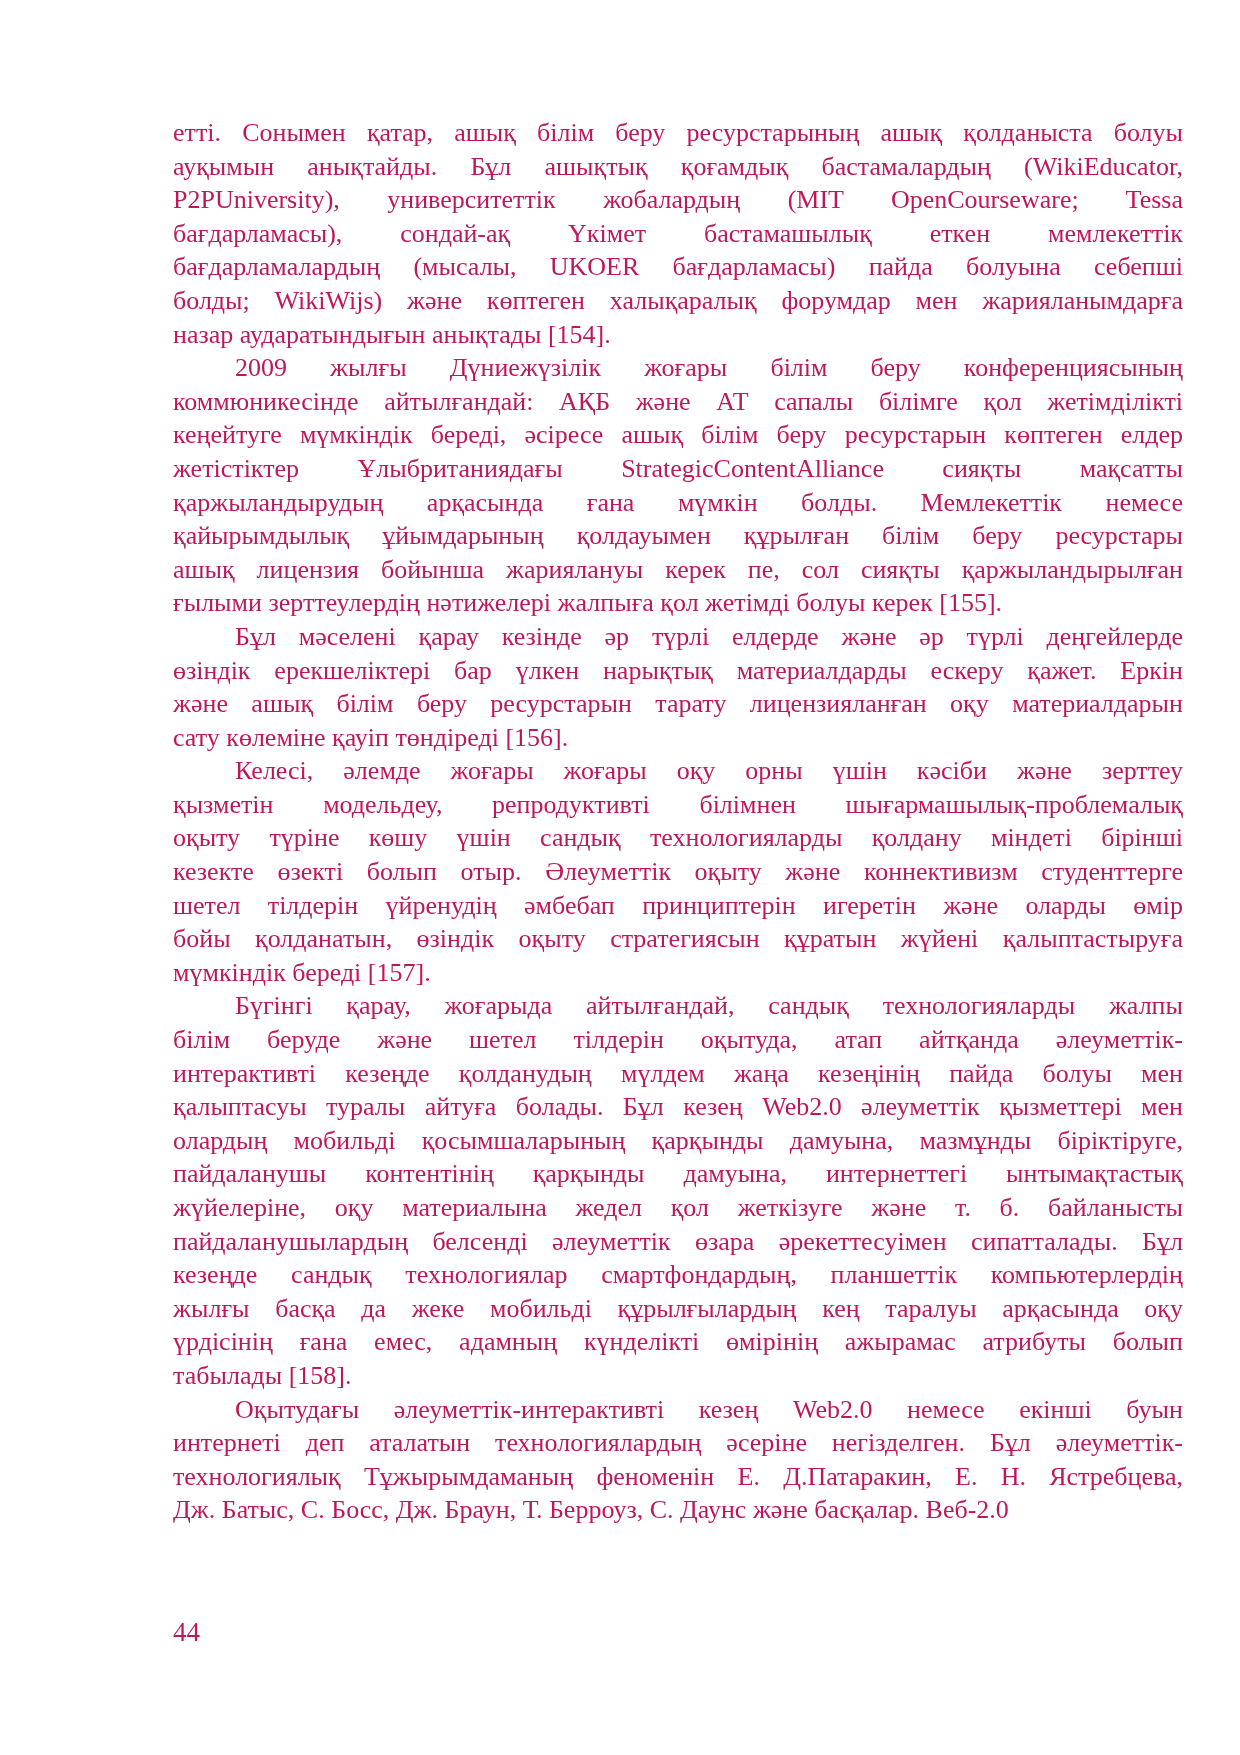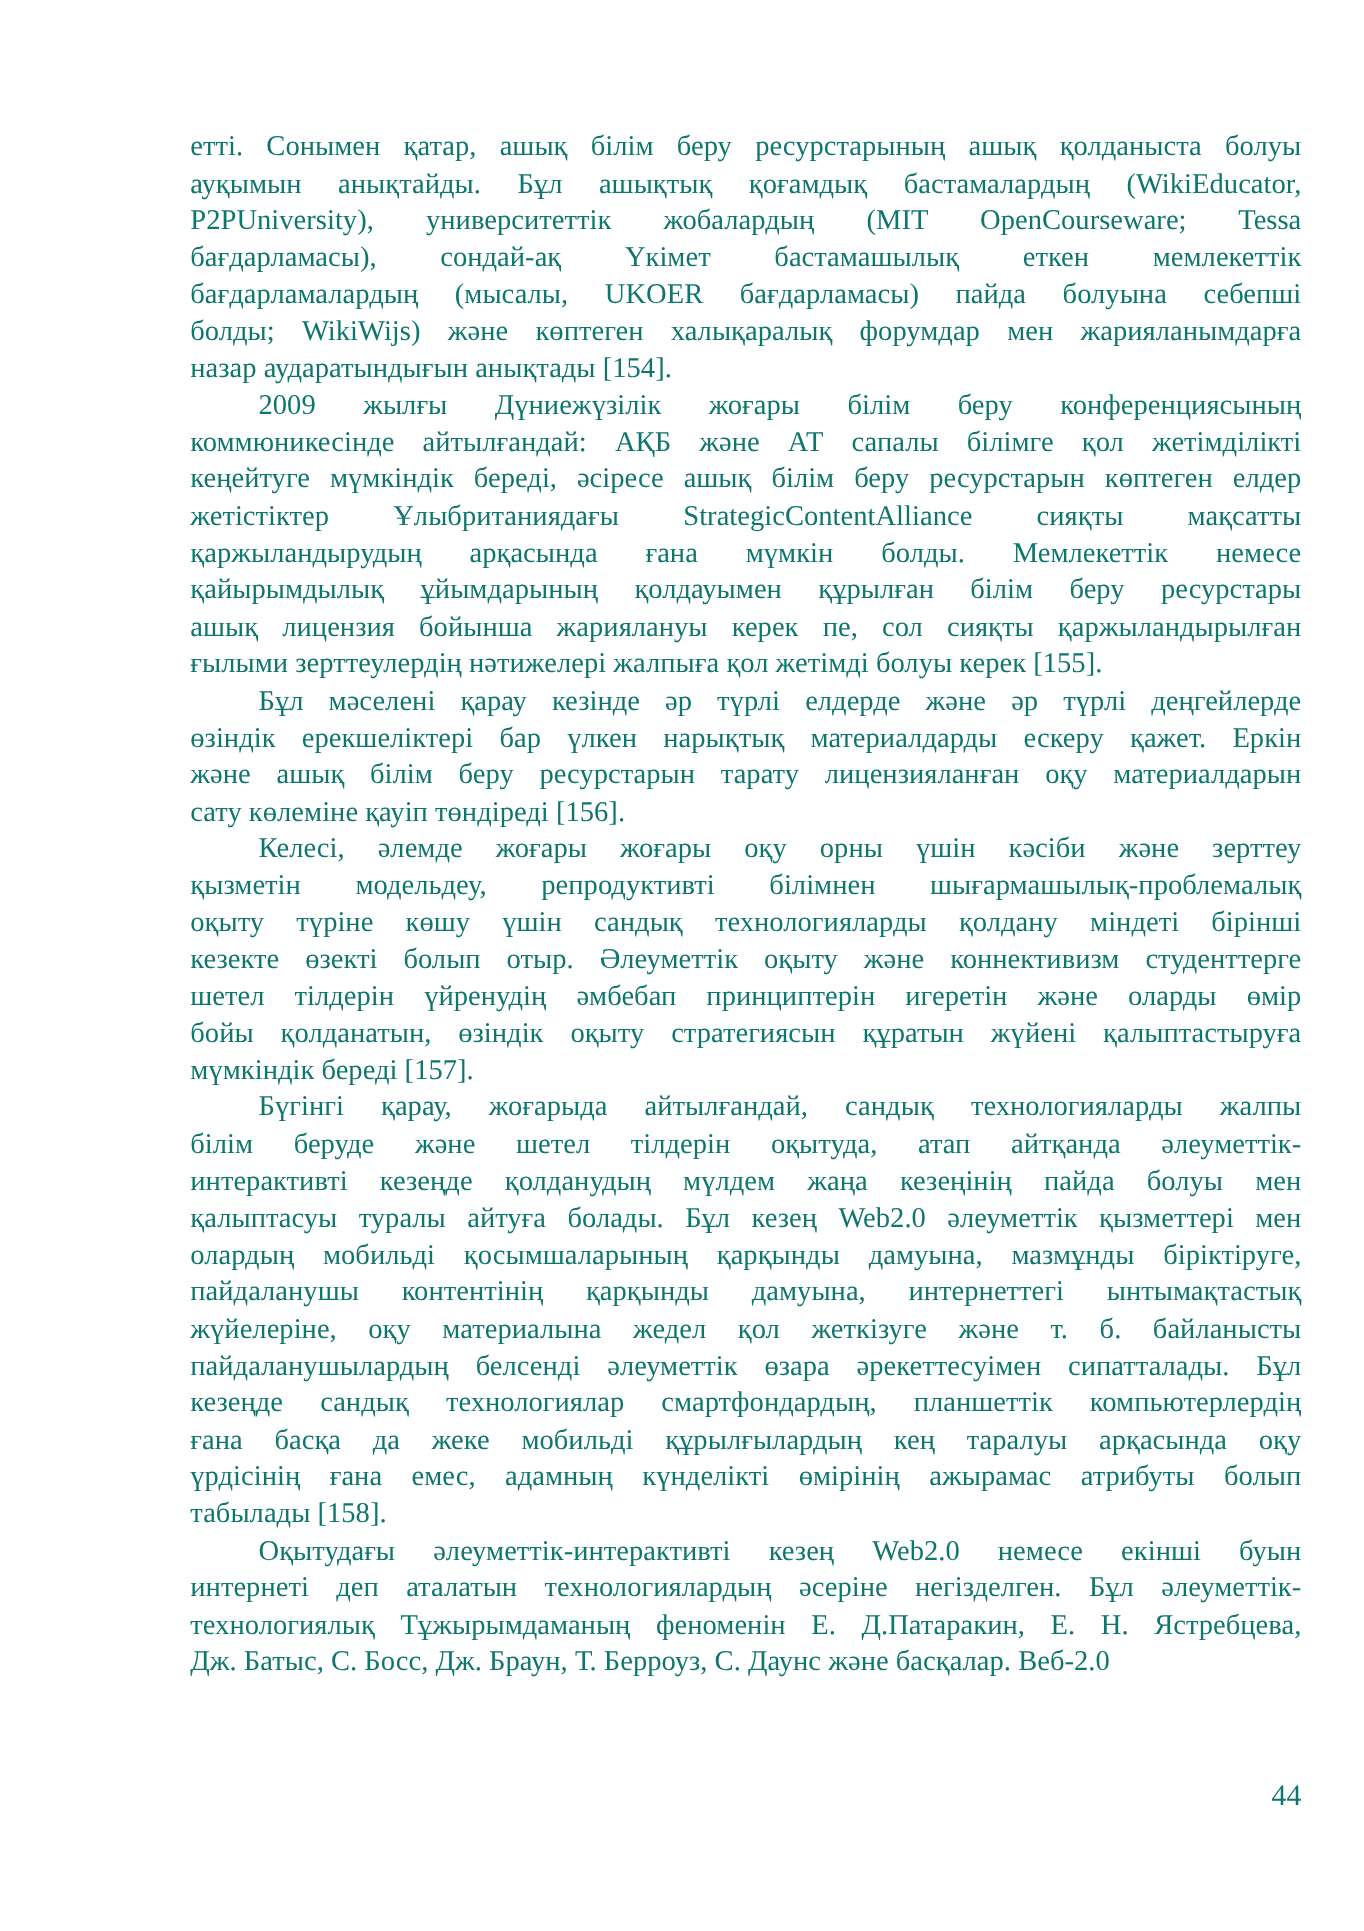--- a/index.html
+++ b/index.html
@@ -5,21 +5,21 @@
   html, body {
     margin: 0;
     padding: 0;
     background: #ffffff;
   }
   .page {
     position: relative;
     width: 1240px;
     height: 1755px;
     background: #ffffff;
-    color: #0f766e;
+    color: #be185d;
     font-family: "Liberation Serif", "DejaVu Serif", serif;
     overflow: hidden;
   }
   .text-block {
     position: absolute;
     left: 173px;
     top: 116px;
     width: 1010px;
     font-size: 26px;
     line-height: 33.6px;
@@ -38,21 +38,21 @@
   .line.first-indent {
     text-indent: 62px;
   }
   .page-number {
     position: absolute;
     left: 173px;
     width: 1010px;
     top: 1615px;
     font-size: 27px;
     line-height: 34px;
-    text-align: right;
+    text-align: left;
   }
 </style>
 </head>
 <body>
 
 <div class="page">
   <div class="text-block">
       <div class="paragraph">
         <div class="line">етті. Сонымен қатар, ашық білім беру ресурстарының ашық қолданыста болуы</div>
         <div class="line">ауқымын анықтайды. Бұл ашықтық қоғамдық бастамалардың (WikiEducator,</div>
@@ -90,21 +90,21 @@
       <div class="paragraph">
         <div class="line first-indent">Бүгінгі қарау, жоғарыда айтылғандай, сандық технологияларды жалпы</div>
         <div class="line">білім беруде және шетел тілдерін оқытуда, атап айтқанда әлеуметтік-</div>
         <div class="line">интерактивті кезеңде қолданудың мүлдем жаңа кезеңінің пайда болуы мен</div>
         <div class="line">қалыптасуы туралы айтуға болады. Бұл кезең Web2.0 әлеуметтік қызметтері мен</div>
         <div class="line">олардың мобильді қосымшаларының қарқынды дамуына, мазмұнды біріктіруге,</div>
         <div class="line">пайдаланушы контентінің қарқынды дамуына, интернеттегі ынтымақтастық</div>
         <div class="line">жүйелеріне, оқу материалына жедел қол жеткізуге және т. б. байланысты</div>
         <div class="line">пайдаланушылардың белсенді әлеуметтік өзара әрекеттесуімен сипатталады. Бұл</div>
         <div class="line">кезеңде сандық технологиялар смартфондардың, планшеттік компьютерлердің</div>
-        <div class="line">ғана басқа да жеке мобильді құрылғылардың кең таралуы арқасында оқу</div>
+        <div class="line">жылғы басқа да жеке мобильді құрылғылардың кең таралуы арқасында оқу</div>
         <div class="line">үрдісінің ғана емес, адамның күнделікті өмірінің ажырамас атрибуты болып</div>
         <div class="line last">табылады [158].</div>
       </div>
       <div class="paragraph">
         <div class="line first-indent">Оқытудағы әлеуметтік-интерактивті кезең Web2.0 немесе екінші буын</div>
         <div class="line">интернеті деп аталатын технологиялардың әсеріне негізделген. Бұл әлеуметтік-</div>
         <div class="line">технологиялық Тұжырымдаманың феноменін Е. Д.Патаракин, Е. Н. Ястребцева,</div>
         <div class="line last">Дж. Батыс, С. Босс, Дж. Браун, Т. Берроуз, С. Даунс және басқалар. Веб-2.0</div>
       </div>
     </div>

